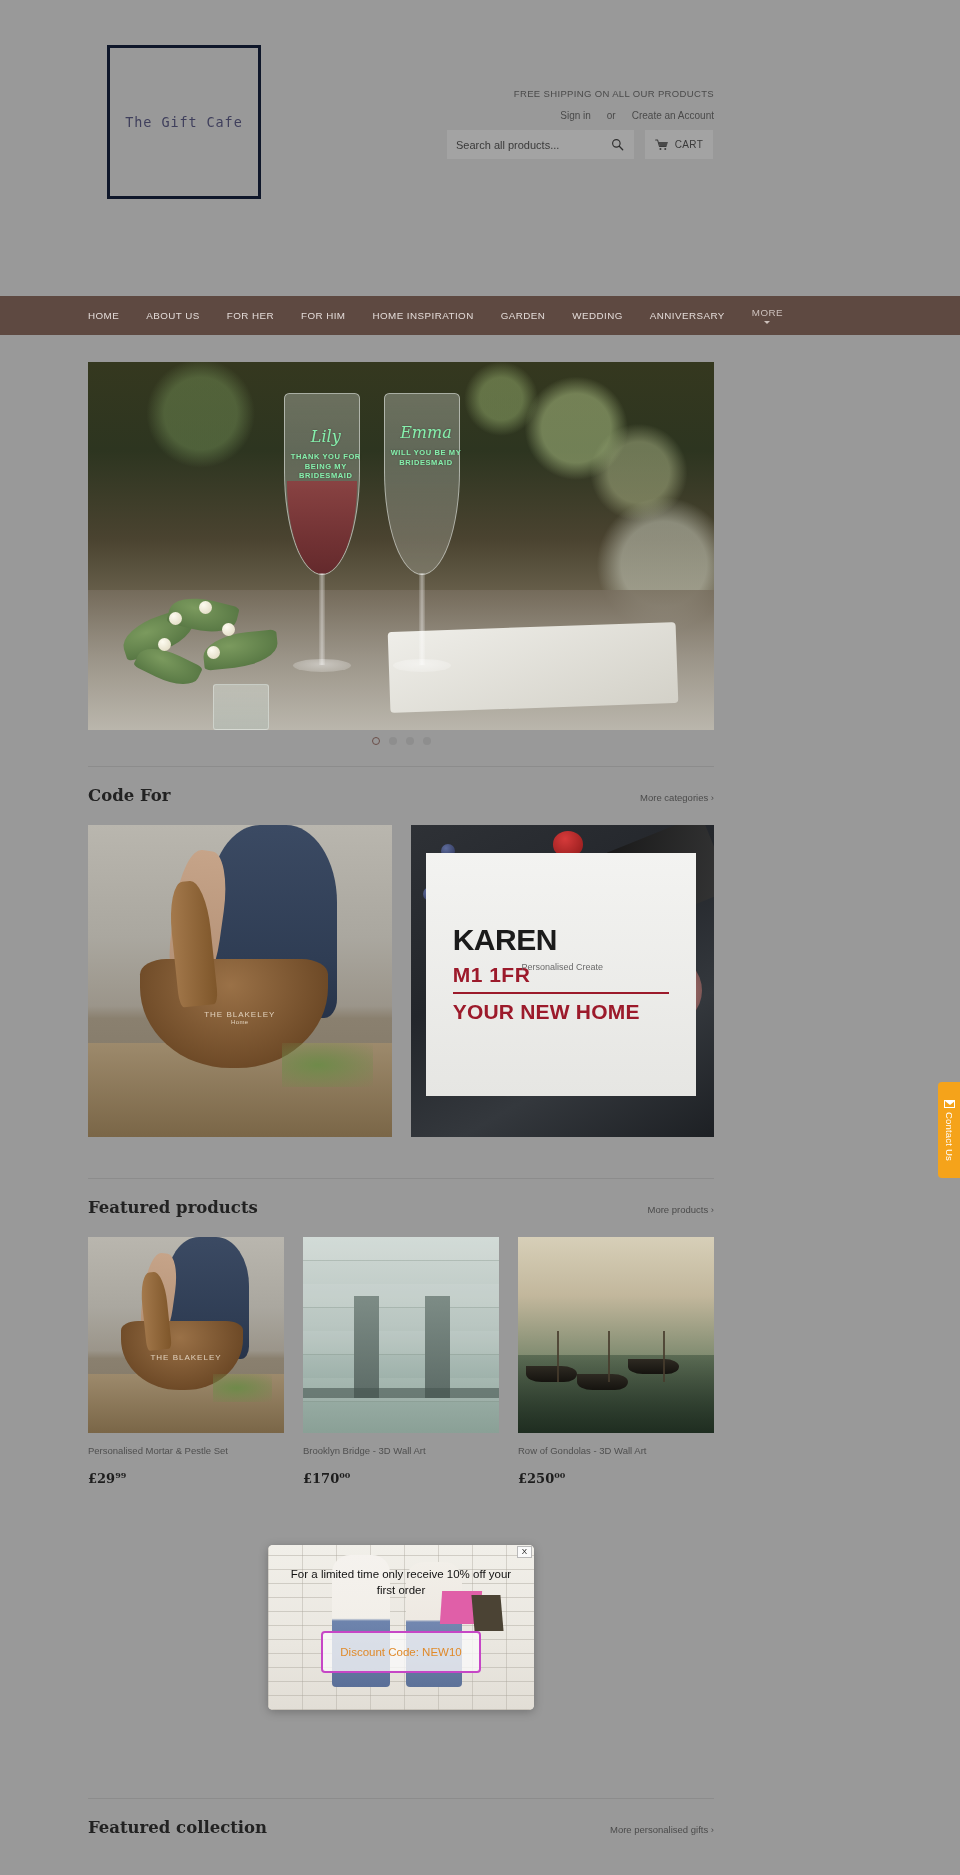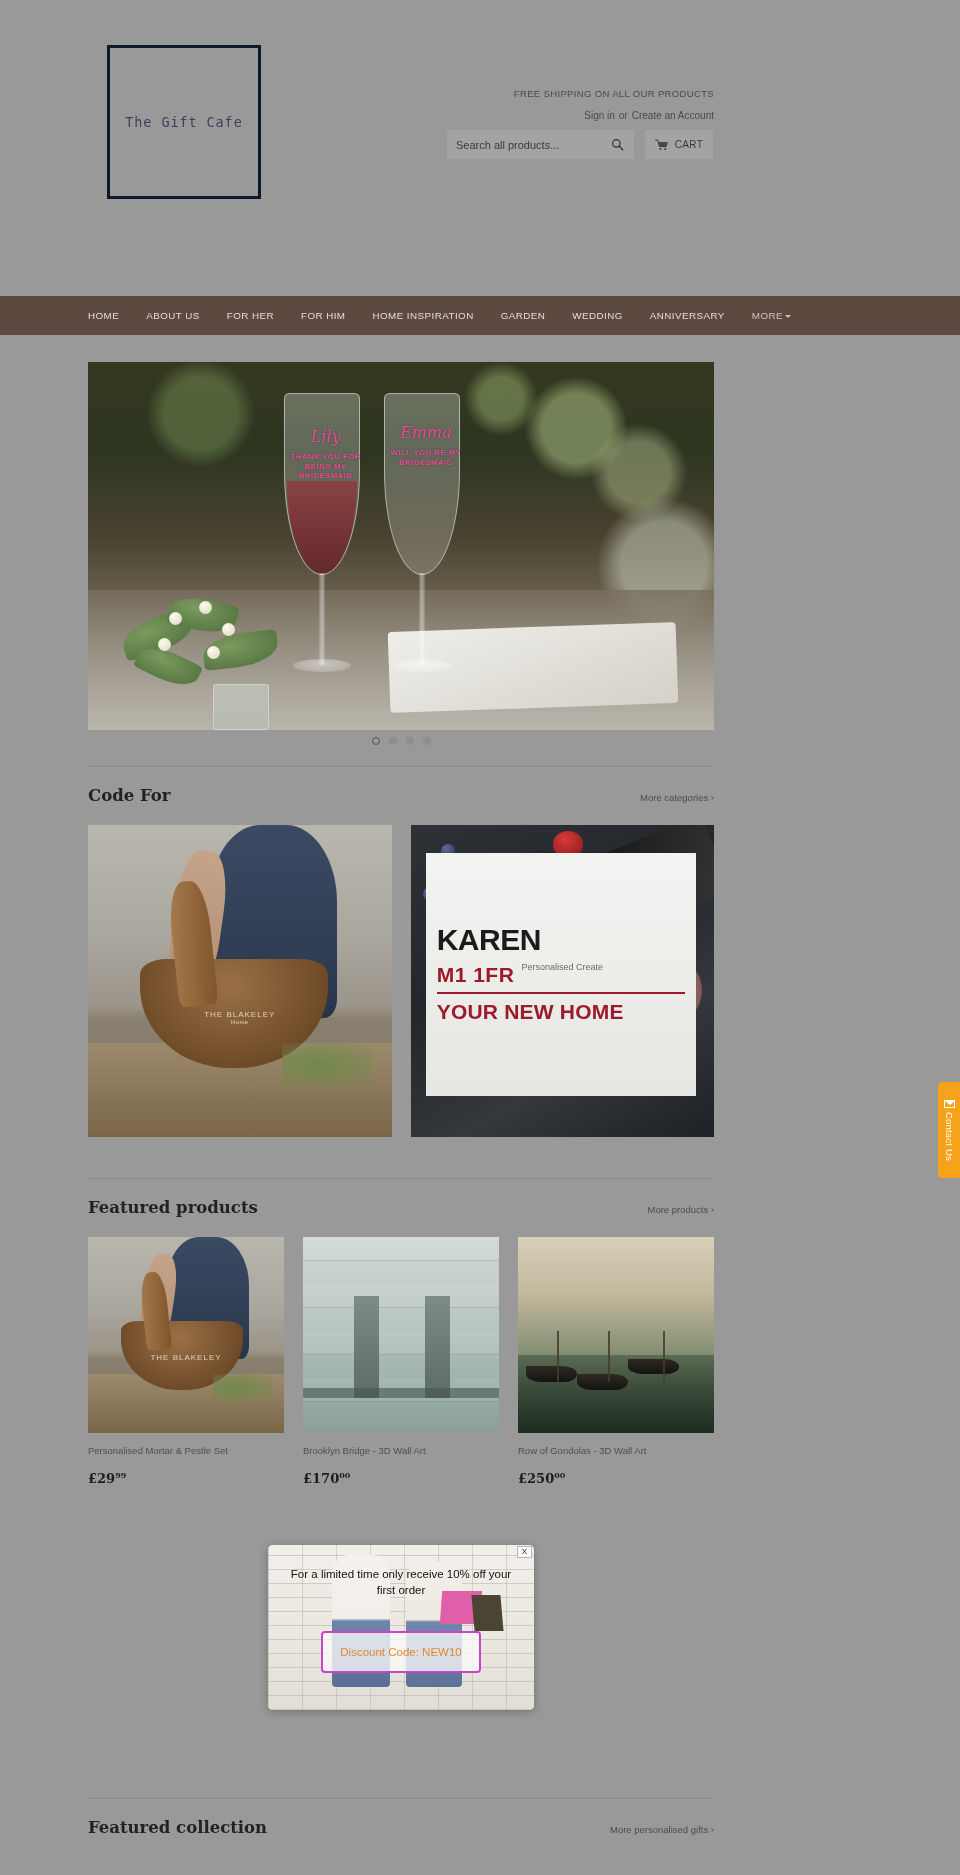--- a/index.html
+++ b/index.html
@@ -65,21 +65,21 @@
   }
   .account-links {
     position: absolute;
     right: 0;
     top: 22px;
     white-space: nowrap;
     font-size: 10px;
     color: #4a4a4a;
   }
   .account-links a { color: #4a4a4a; text-decoration: none; }
-  .account-links .sep { margin: 0 4px; }
+  .account-links .sep { margin: 0 16px; }
 
   .search-row {
     position: absolute;
     left: 447px;
     top: 130px;
     display: flex;
     align-items: flex-start;
     gap: 11px;
   }
   .search-form {
@@ -134,21 +134,21 @@
   .nav-item {
     color: #e3dbd8;
     font-size: 9.8px;
     letter-spacing: 0.45px;
     text-transform: uppercase;
     text-decoration: none;
     margin-right: 27px;
     white-space: nowrap;
     cursor: pointer;
   }
-  .nav-item.more { display: inline-flex; align-items: center; gap: 2px; color: #cdc1bc; }
+  .nav-item.more { display: inline-flex; align-items: center; gap: 2px; color: #cdc1bc; flex-direction: column; }
   .caret-down {
     display: inline-block;
     width: 0; height: 0;
     border-left: 3px solid transparent;
     border-right: 3px solid transparent;
     border-top: 3.5px solid #cdc1bc;
     margin-top: 1px;
   }
 
   
@@ -206,21 +206,21 @@
     position: absolute; top: 266px; left: 17px; width: 58px; height: 13px;
     background: radial-gradient(ellipse at 50% 40%, rgba(255,255,255,0.45), rgba(255,255,255,0.12));
     border-radius: 50%;
   }
   .flute-left { left: 30%; }
   .flute-right { left: 46%; }
   .engrave {
     position: absolute;
     left: 8px; right: 0;
     text-align: center;
-    color: #ec4899;
+    color: #86efac;
     text-shadow: 0 0 2px rgba(0,0,0,0.35);
     line-height: 1.25;
     pointer-events: none;
   }
   .engrave .name {
     font-family: "DejaVu Serif", serif;
     font-style: italic;
     font-size: 16px;
     display: block;
     margin-bottom: 5px;
@@ -361,21 +361,21 @@
     position: absolute; inset: 0;
     background:
       radial-gradient(circle at 12% 22%, rgba(200,205,210,0.12) 0 1.2%, rgba(0,0,0,0) 2%),
       radial-gradient(circle at 62% 72%, rgba(200,205,210,0.1) 0 1%, rgba(0,0,0,0) 2%),
       radial-gradient(circle at 83% 30%, rgba(200,205,210,0.1) 0 1%, rgba(0,0,0,0) 2%),
       radial-gradient(circle at 32% 85%, rgba(200,205,210,0.1) 0 1%, rgba(0,0,0,0) 2%);
   }
   .photo-sign .plaque {
     position: absolute; left: 5%; top: 9%; width: 89%; height: 78%;
     background: linear-gradient(180deg, #f3f3f1, #e6e6e3);
-    padding: 9px 11px;
+    padding: 9px 27px;
     display: flex; flex-direction: column; justify-content: center;
   }
   .plaque .ln1 {
     font-family: "Liberation Sans", sans-serif;
     font-weight: bold;
     font-size: 30px;
     line-height: 0.98;
     color: #1b1b1b;
     letter-spacing: -0.5px;
   }

